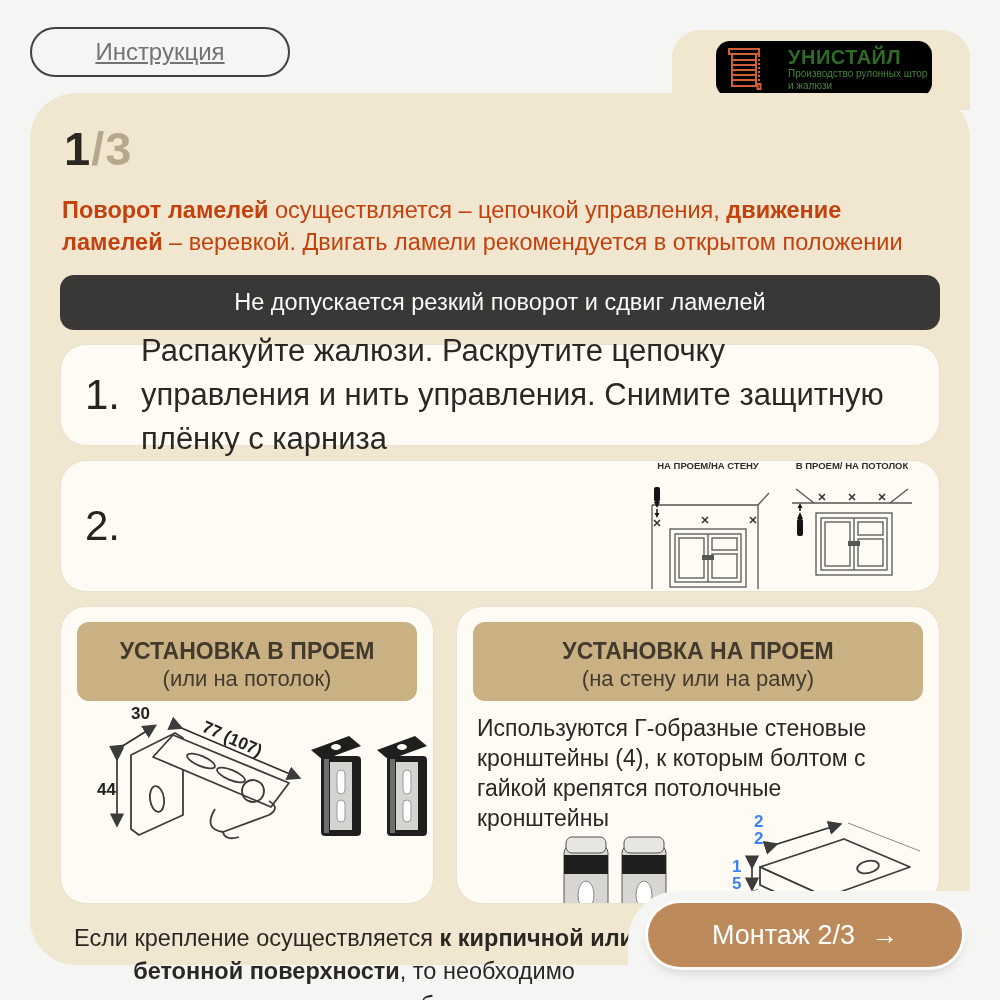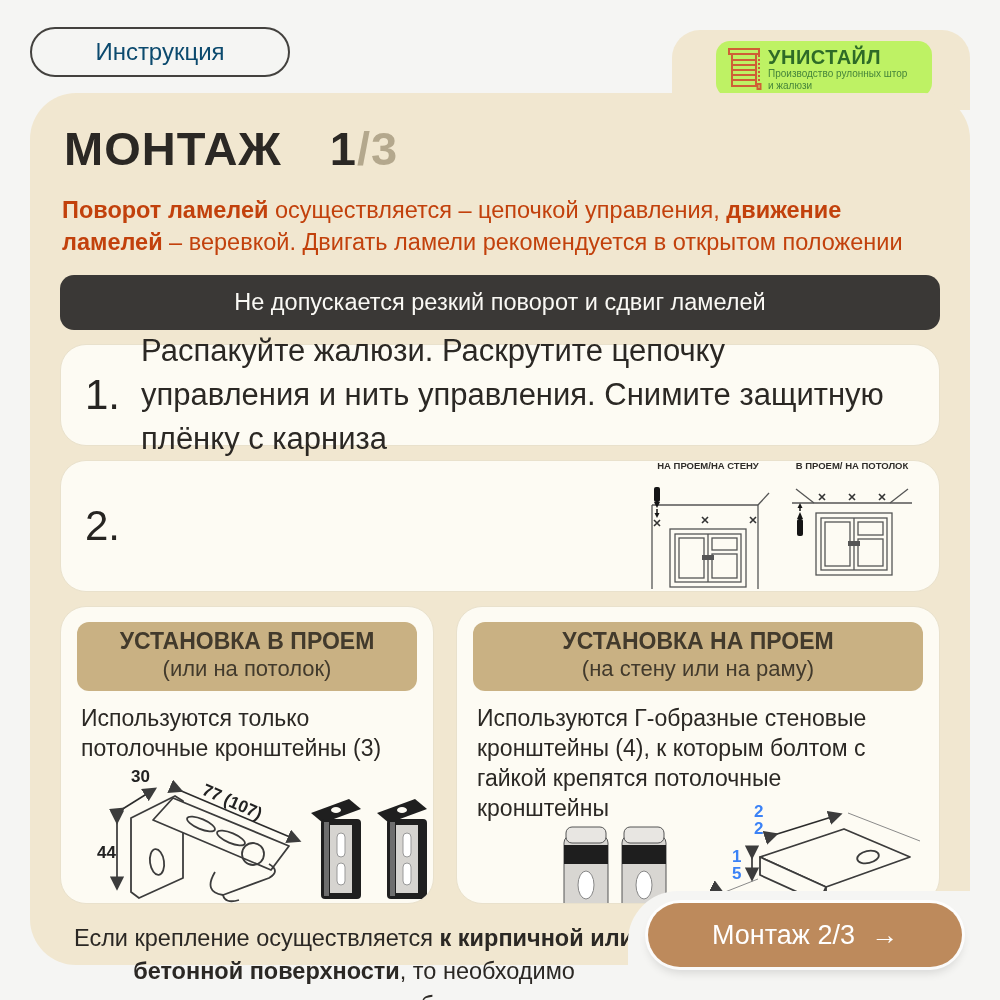--- a/index.html
+++ b/index.html
@@ -7,31 +7,31 @@
     width:1000px;height:1000px;position:relative;overflow:hidden;
     background:#f5f5f3;
     font-family:"Liberation Sans", sans-serif;
     color:#2b2824;
   }
   
   .badge{
     position:absolute;left:30px;top:27px;width:260px;height:50px;
     border:2.5px solid #43413e;border-radius:26px;box-sizing:border-box;
     display:flex;align-items:center;justify-content:center;
-    font-size:24px;color:#0c4a6e;background:transparent;
+    font-size:24px;color:#737373;background:transparent;text-decoration:underline;
   }
   
   .logo-tab{
     position:absolute;left:672px;top:30px;width:298px;height:80px;
     background:#f1e7d0;border-radius:28px 28px 0 0;
   }
   .logo-card{
     position:absolute;left:716px;top:41px;width:216px;height:56px;
-    background:#bef264;border-radius:14px;box-sizing:border-box;
-    display:flex;align-items:center;gap:4px;padding:5px 10px;
+    background:#000000;border-radius:14px;box-sizing:border-box;
+    display:flex;align-items:center;gap:24px;padding:5px 10px;
   }
   .logo-name{font-size:20px;font-weight:bold;color:#2e6b27;letter-spacing:.5px;line-height:1.05;}
   .logo-tagline{font-size:10px;color:#46853a;line-height:1.2;width:140px;}
   
   .main-card{
     position:absolute;left:30px;top:93px;width:940px;height:872px;
     background:#f1e7d0;border-radius:46px;box-sizing:border-box;
     padding:22px 30px 0 30px;
   }
   .title-row{display:flex;align-items:baseline;gap:48px;margin:6px 0 0 4px;
@@ -60,21 +60,21 @@
   .fig-label{font-size:9.5px;font-weight:bold;color:#2f2d2a;white-space:nowrap;margin-bottom:16px;text-align:right;}
   
   .columns{display:flex;gap:22px;margin-top:14px;}
   .col-card{
     background:#fdfbf3;border:1px solid #e9e1cc;border-radius:26px;
     box-sizing:border-box;padding:15px 16px;height:298px;overflow:hidden;
   }
   .col-left{width:374px;flex:none;}
   .col-right{flex:1;}
   .col-header{
-    background:#c9b183;border-radius:12px;padding:6px 4px 9px;
+    background:#c9b183;border-radius:12px;padding:16px 4px 9px;
     text-align:center;color:#423a2c;
   }
   .col-title{font-size:23px;font-weight:bold;}
   .col-sub{font-size:22px;margin-top:1px;}
   .col-body{margin:13px 4px 0;font-size:23px;line-height:1.3;color:#2b2824;}
   .diagram-row{display:flex;align-items:flex-end;margin-top:2px;margin-left:20px;}
   .diagram-row-right{display:flex;align-items:flex-start;justify-content:flex-end;margin-top:-16px;gap:10px;}
   .rbracket-wrap{position:relative;width:235px;height:140px;flex:none;}
   .stack{
     position:absolute;width:1ch;line-height:.95;word-break:break-all;
@@ -123,21 +123,20 @@
   </span>
   <span>
     <div class="logo-name">УНИСТАЙЛ</div>
     <div class="logo-tagline">Производство рулонных штор и жалюзи</div>
   </span>
 </div>
 
 <div class="main-card">
 
   <div class="title-row">
-    <span>МОНТАЖ</span>
     <span class="frac"><span>1</span><span class="muted">/3</span></span>
   </div>
 
   <div class="intro"><b>Поворот ламелей</b><span> осуществляется – цепочкой управления, </span><b>движение ламелей</b><span> – веревкой. Двигать ламели рекомендуется в открытом положении</span></div>
 
   <div class="warning">
     <span>Не допускается резкий поворот и сдвиг ламелей</span>
   </div>
 
   <div class="step-card step-1">
@@ -208,21 +207,20 @@
     </div>
   </div>
 
   <div class="columns">
 
     <div class="col-card col-left">
       <div class="col-header">
         <div class="col-title">УСТАНОВКА В ПРОЕМ</div>
         <div class="col-sub">(или на потолок)</div>
       </div>
-      <div class="col-body">Используются только потолочные кронштейны (3)</div>
       <div class="diagram-row">
         <span>
           <svg width="212" height="142" viewBox="0 0 212 142">
             <defs>
               <marker id="arrA" markerWidth="9" markerHeight="9" refX="6" refY="4.5" orient="auto">
                 <path d="M0,0 L9,4.5 L0,9 Z" fill="#3c3c3c"></path>
               </marker>
             </defs>
             <g fill="none" stroke="#3c3c3c" stroke-width="1.8" stroke-linejoin="round">
               <path d="M34,52 L78,30 L86,35 L86,112 L42,132 L34,126 Z" fill="#fdfbf3"></path>

